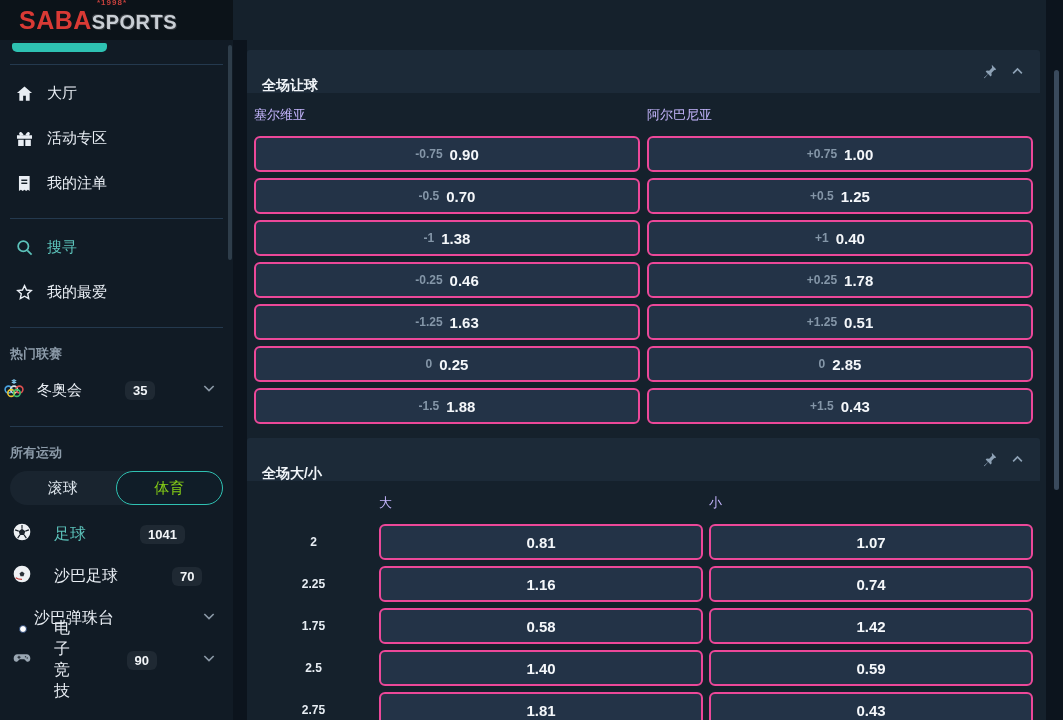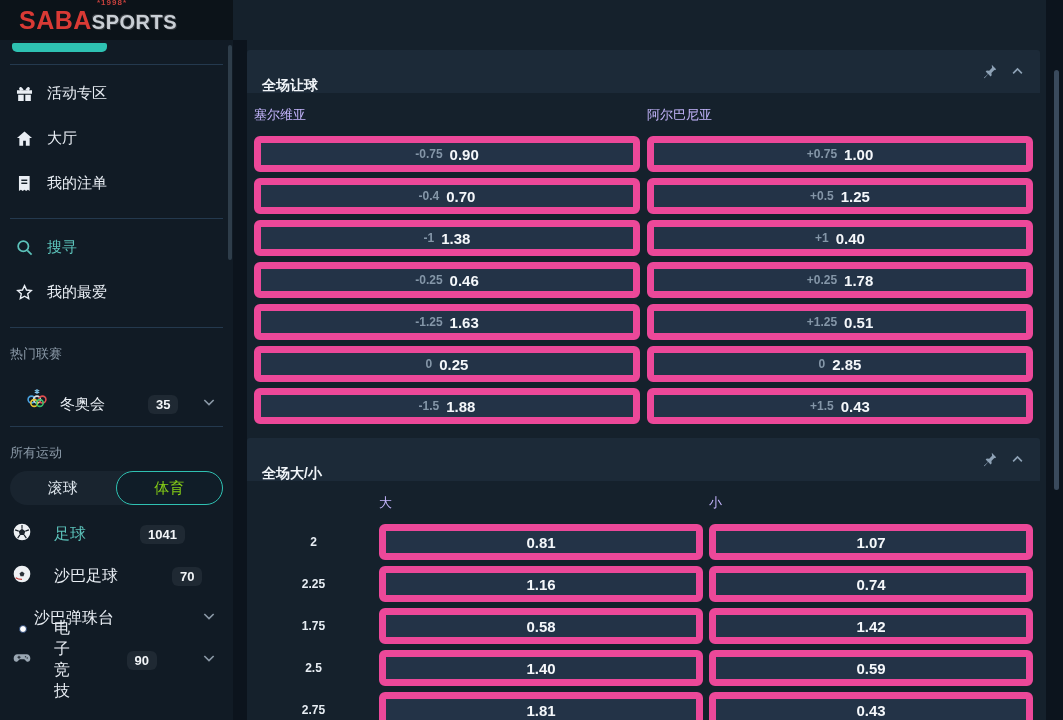--- a/index.html
+++ b/index.html
@@ -20,24 +20,24 @@
   .logo-deco { position:absolute; top:-8px; left:78px; font-size:8px; color:#c6413d;
     font-weight:bold; letter-spacing:1px; }
   .pill-fragment { width:95px; height:9px; background:#2ec2b3; margin:3px 0 0 12px;
     border-radius:2px 2px 5px 5px; }
   .sdivider { height:1px; background:#24394e; margin:12px 10px 0 10px; }
   .menu-item { height:45px; display:flex; align-items:center; gap:13px;
     padding-left:14px; cursor:pointer; font-size:15px; }
   .menu-item .ic { width:20px; height:20px; flex:0 0 20px; display:flex;
     align-items:center; justify-content:center; }
   .accent-text { color:#5cc2ba; }
-  .section-label { font-size:13px; color:#8c9ba9; font-weight:normal;
+  .section-label { font-size:13px; color:#8c9ba9; font-weight:bold;
     margin:17px 0 0 10px; }
-  .league-row { height:48px; display:flex; align-items:flex-end; gap:11px;
-    padding:0 16px 0 25px; margin-top:3px; }
+  .league-row { height:48px; display:flex; align-items:center; gap:11px;
+    padding:0 16px 0 2px; margin-top:3px; }
   .sport-row { height:42px; display:flex; align-items:center; gap:22px;
     padding:0 16px 0 12px; }
   .badge { background:#1f2933; border-radius:6px; padding:2px 8px; font-size:13px;
     font-weight:bold; color:#f2f5f8;margin-left:32px; }
   .grow { flex:1; }
   .toggle-track { margin:9px 10px 0 10px; height:34px; background:#19242f;
     border-radius:17px; display:flex; }
   .seg { flex:1; display:flex; align-items:center; justify-content:center;
     font-size:15px; color:#dfe7ee; border-radius:17px; cursor:pointer; }
   .seg.selected { border:1px solid #2fc1b2; color:#84cc16; background:#101d28; }
@@ -59,21 +59,21 @@
   .ph-icons { margin-left:auto; display:flex; align-items:center; gap:12px; }
   .ph-icons .ic { cursor:pointer; display:flex; }
   .team-row, .ou-headrow { height:43px; display:grid; align-items:center; }
   .team-row { grid-template-columns:1fr 1fr; gap:7px; padding:0 7px; }
   .ou-headrow { grid-template-columns:119px 1fr 1fr; gap:6px; padding:0 7px; }
   .colhead { text-align:left; font-size:13px; color:#c4b5fd; }
   .hrow { display:grid; grid-template-columns:1fr 1fr; gap:7px; padding:0 7px;
     margin-bottom:6px; }
   .orow { display:grid; grid-template-columns:119px 1fr 1fr; gap:6px; padding:0 7px;
     margin-bottom:6px; }
-  .odds-btn { height:36px; background:#233347; border:7px solid #ec4899;
+  .odds-btn { height:36px; background:#233347; border:2px solid #ec4899;
     border-radius:6px; display:flex; align-items:center; justify-content:center;
     gap:7px; cursor:pointer; }
   .line { font-size:12px; font-weight:bold; color:#8496a8; }
   .val { font-size:15px; font-weight:bold; color:#f4f7fa; }
   .ou-line { display:flex; align-items:center; justify-content:center;
     font-size:12px; font-weight:bold; color:#e7edf3; }
   
   .circle-icon { width:20px; height:20px; border-radius:50%; }
   .pinball { background:linear-gradient(180deg,#e8433f 0 44%,#f4f6f8 44% 56%,#3b6fd4 56% 100%);
     position:relative; box-shadow:-2px 2px 0 -1px #e7b83c, 2px 2px 0 -1px #e7b83c; }
@@ -91,33 +91,33 @@
       <span class="logo-sports">SPORTS</span>
     </div>
   </div>
 
   <div class="pill-fragment"></div>
   <div class="sdivider"></div>
 
   <div style="padding-top:6px;">
     <div class="menu-item">
       <span class="ic">
+        <svg width="19" height="19" viewBox="0 0 24 24">
+            <path d="M12 3l9.5 8.5h-3V21h-4.8v-6.2H10.3V21H5.5v-9.5h-3z" fill="#e9eef4"></path>
+          </svg>
+      </span>
+      <span>大厅</span>
+    </div>
+    <div class="menu-item">
+      <span class="ic">
         <svg width="19" height="19" viewBox="0 0 24 24" fill="#e9eef4">
             <path d="M2.5 8h19v4.2h-19zM4 13.6h7v7.9H4zM13 13.6h7v7.9h-7zM10.9 7.6C9.9 5.6 8 3.2 6.2 4.1 4.5 5 5.2 7.3 6.6 7.8zM13.1 7.6c1-2 2.9-4.4 4.7-3.5 1.7.9 1 3.2-.4 3.7z"></path>
           </svg>
       </span>
       <span>活动专区</span>
-    </div>
-    <div class="menu-item">
-      <span class="ic">
-        <svg width="19" height="19" viewBox="0 0 24 24">
-            <path d="M12 3l9.5 8.5h-3V21h-4.8v-6.2H10.3V21H5.5v-9.5h-3z" fill="#e9eef4"></path>
-          </svg>
-      </span>
-      <span>大厅</span>
     </div>
     <div class="menu-item">
       <span class="ic">
         <svg width="19" height="19" viewBox="0 0 24 24">
             <path d="M5 2.5h13.5v19l-2.2-1.6-2.2 1.6-2.2-1.6-2.2 1.6-2.2-1.6L5 21.5z" fill="#e9eef4"></path>
             <rect x="8" y="7" width="7.5" height="1.8" fill="#111b25"></rect>
             <rect x="8" y="10.8" width="7.5" height="1.8" fill="#111b25"></rect>
           </svg>
       </span>
       <span>我的注单</span>
@@ -270,21 +270,21 @@
             <span class="line">-0.75</span>
             <span class="val">0.90</span>
           </div>
         <div class="odds-btn">
             <span class="line">+0.75</span>
             <span class="val">1.00</span>
           </div>
       </div>
       <div class="hrow">
         <div class="odds-btn">
-            <span class="line">-0.4</span>
+            <span class="line">-0.5</span>
             <span class="val">0.70</span>
           </div>
         <div class="odds-btn">
             <span class="line">+0.5</span>
             <span class="val">1.25</span>
           </div>
       </div>
       <div class="hrow">
         <div class="odds-btn">
             <span class="line">-1</span>

